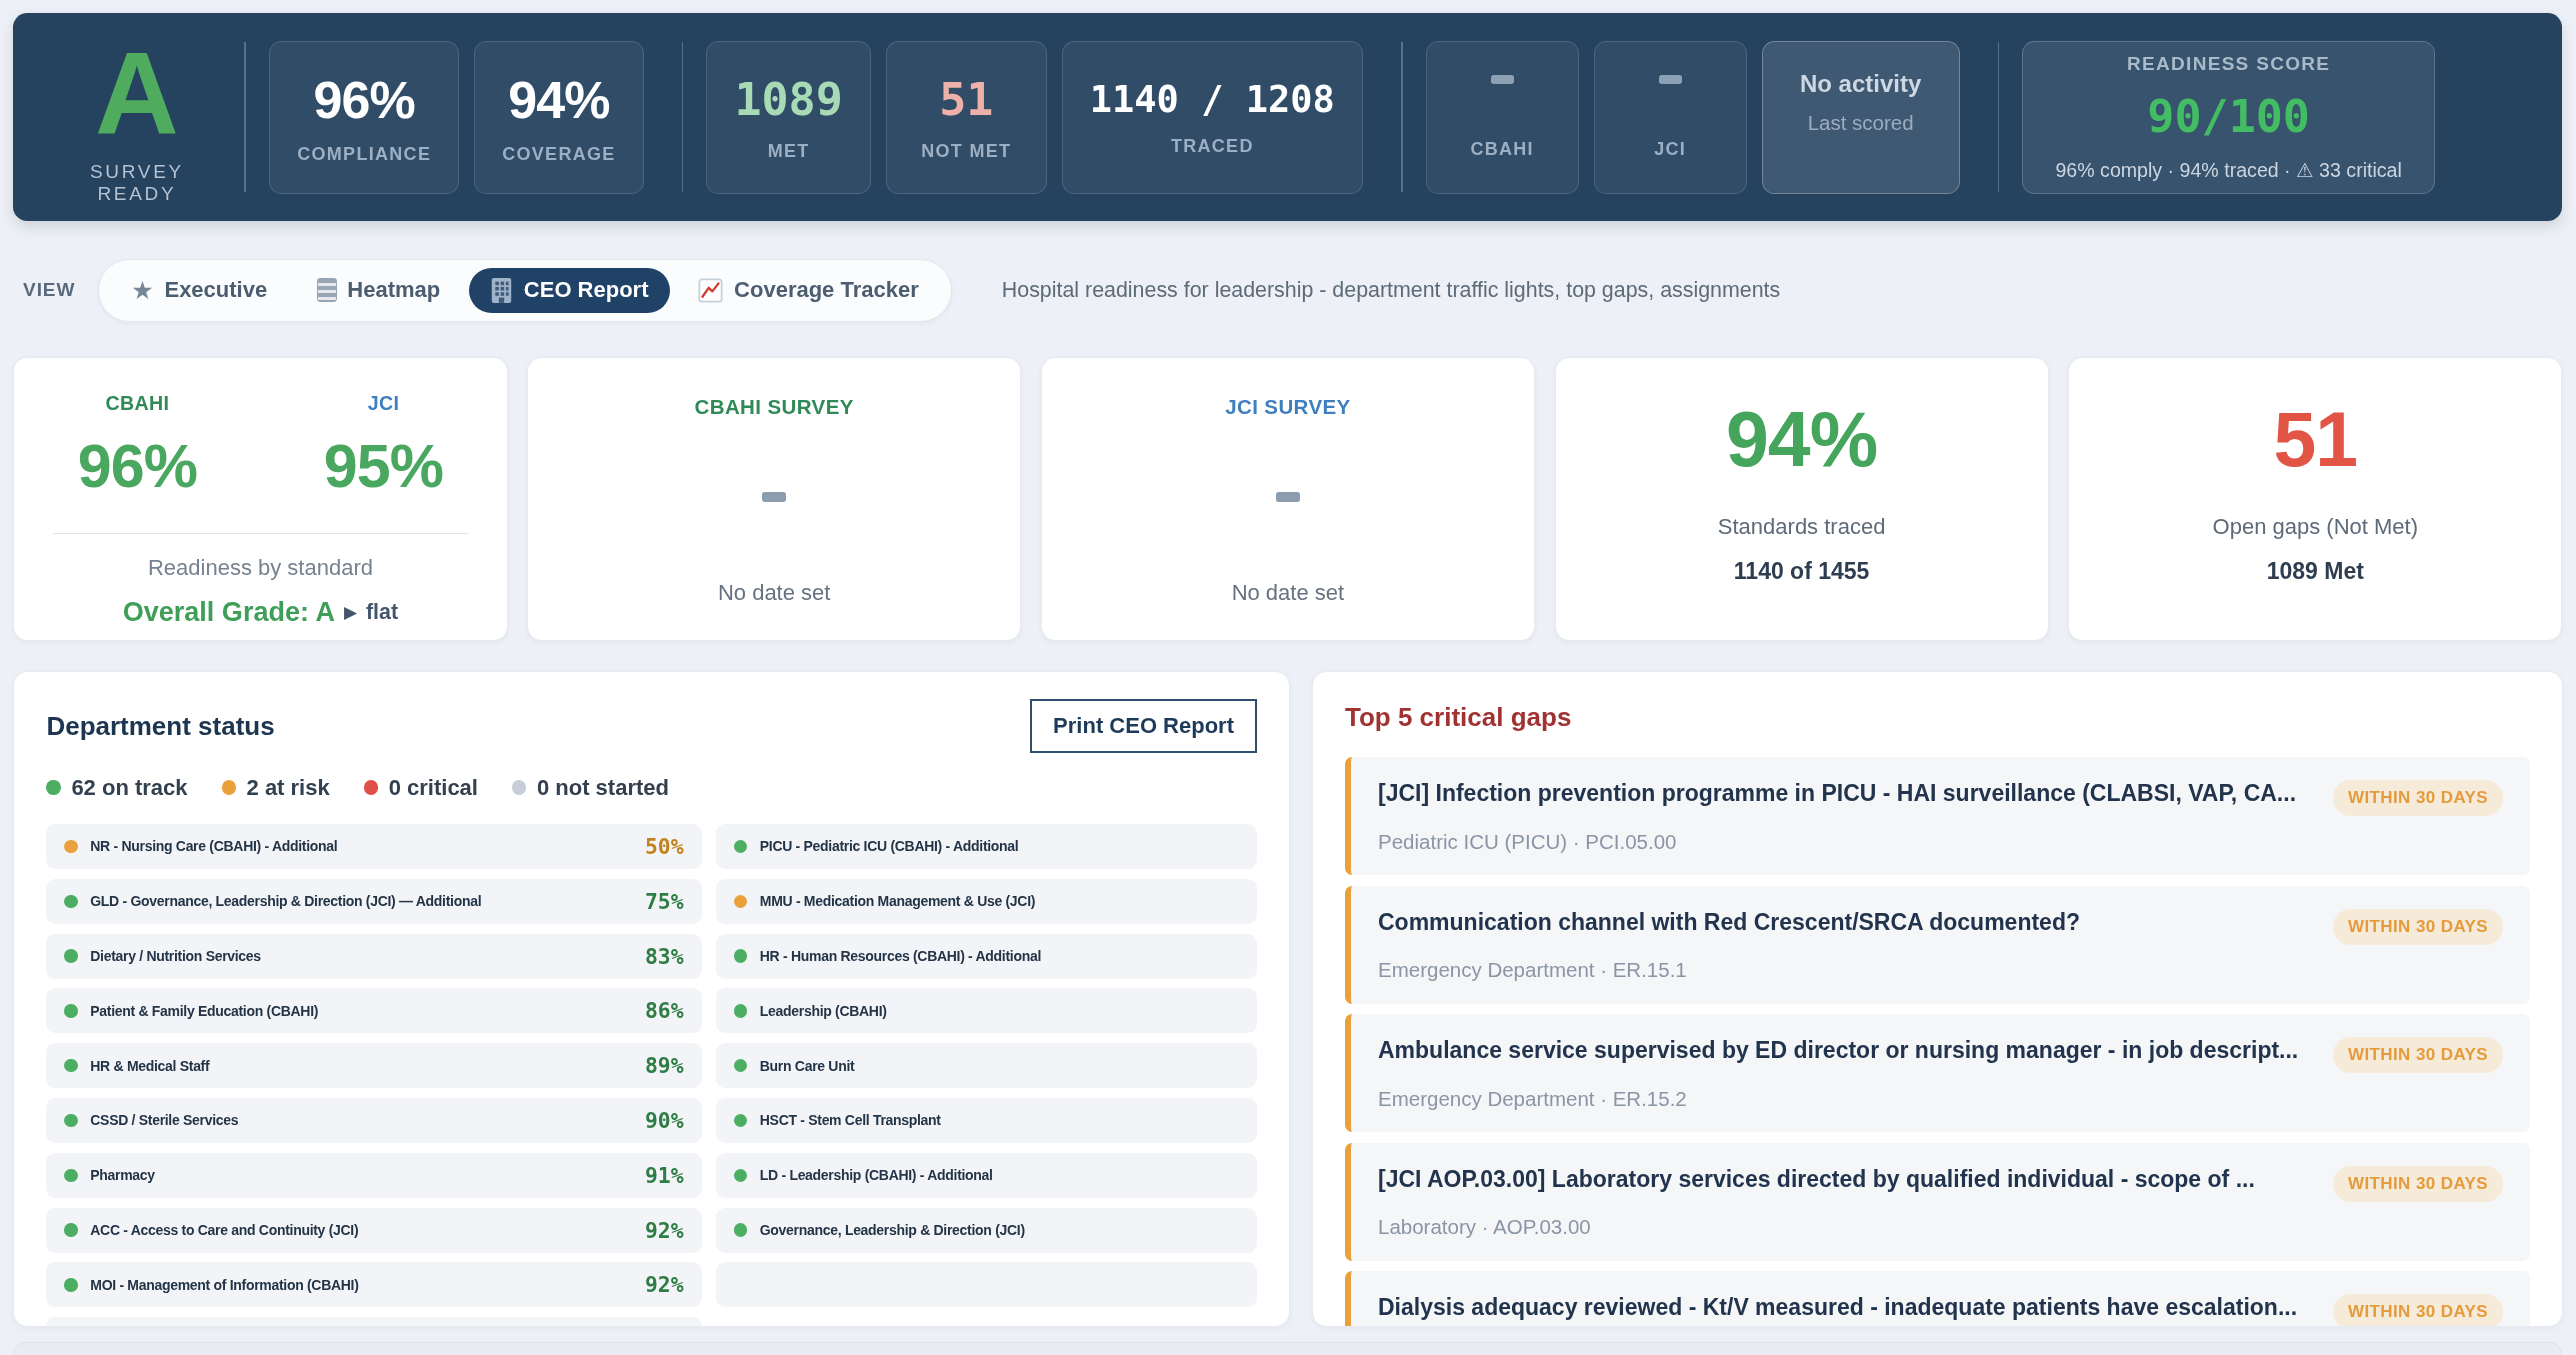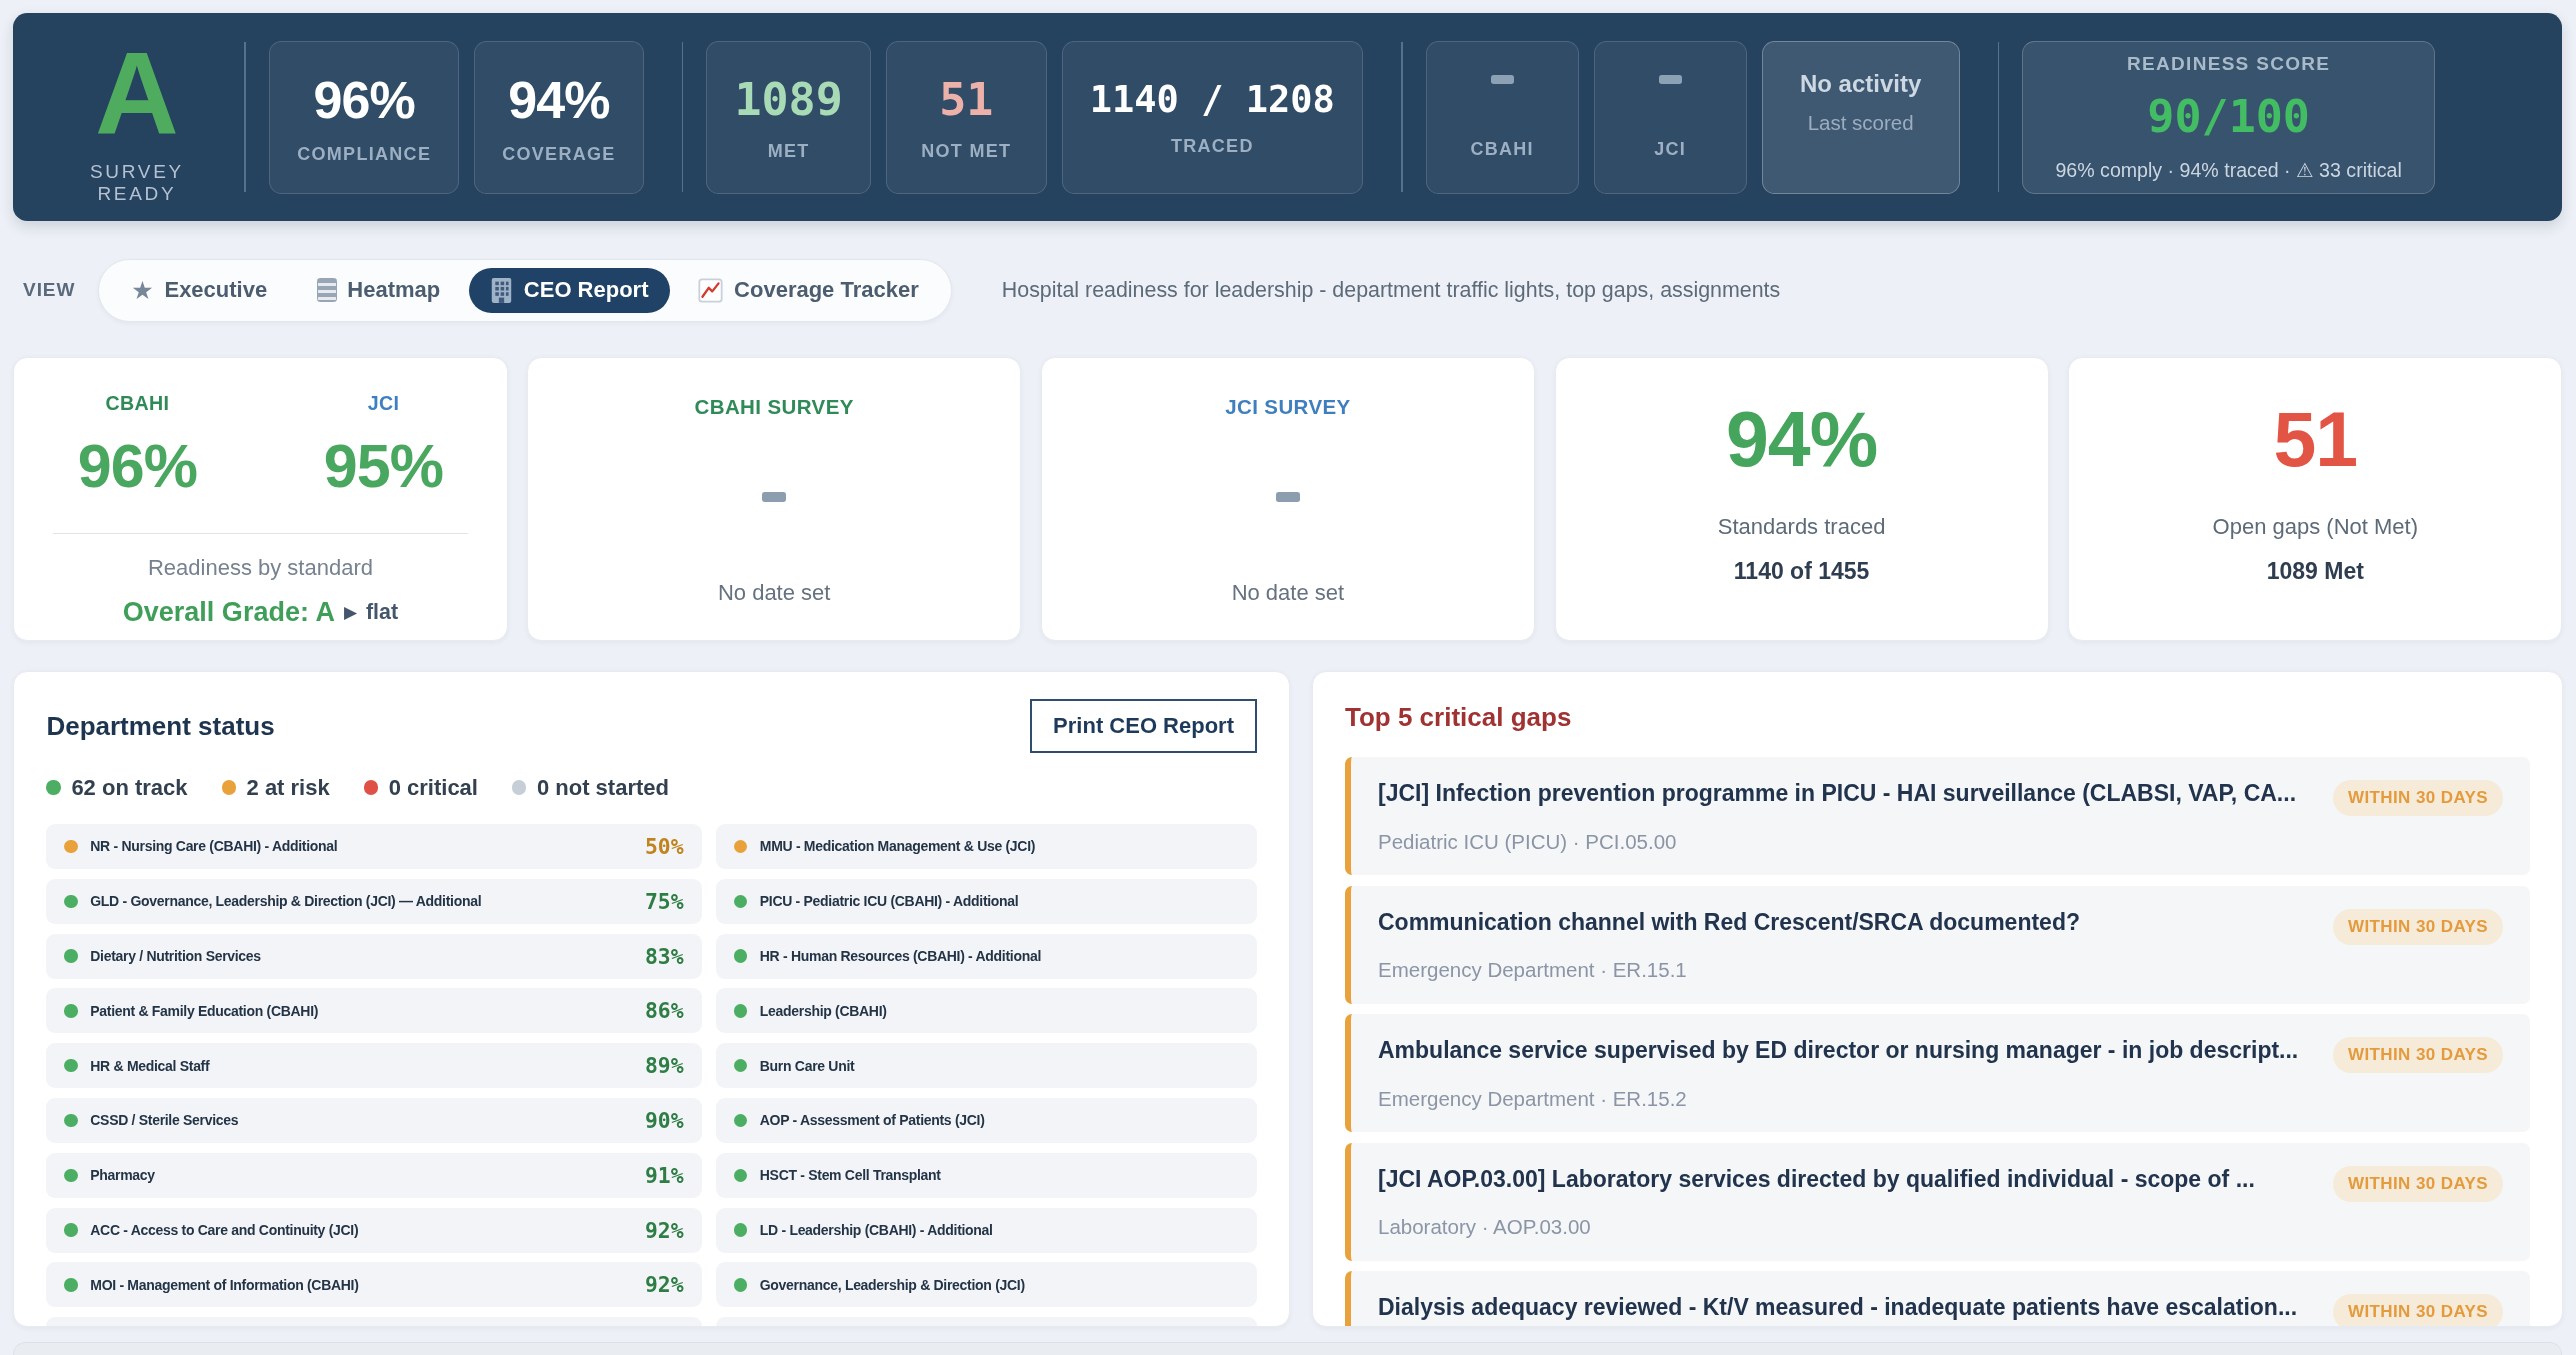--- a/index.html
+++ b/index.html
@@ -353,55 +353,50 @@
             <span class="dot"></span>
             <span class="dlabel">MOI - Management of Information (CBAHI)</span>
             <span class="dpct">92%</span>
           </div>
         </div>
       <div class="drow ghost"></div>
     </div>
     <div>
       <div>
 
+          <div class="drow green">
+            <span class="dot"></span>
+            <span class="dlabel">PICU - Pediatric ICU (CBAHI) - Additional</span>
+
+          </div>
+
           <div class="drow orange">
             <span class="dot"></span>
             <span class="dlabel">MMU - Medication Management &amp; Use (JCI)</span>
 
           </div>
 
           <div class="drow green">
             <span class="dot"></span>
-            <span class="dlabel">PICU - Pediatric ICU (CBAHI) - Additional</span>
-
-          </div>
-
-          <div class="drow green">
-            <span class="dot"></span>
             <span class="dlabel">HR - Human Resources (CBAHI) - Additional</span>
 
           </div>
 
           <div class="drow green">
             <span class="dot"></span>
             <span class="dlabel">Leadership (CBAHI)</span>
 
           </div>
 
           <div class="drow green">
             <span class="dot"></span>
             <span class="dlabel">Burn Care Unit</span>
 
           </div>
 
-          <div class="drow green">
-            <span class="dot"></span>
-            <span class="dlabel">AOP - Assessment of Patients (JCI)</span>
-
-          </div>
 
           <div class="drow green">
             <span class="dot"></span>
             <span class="dlabel">HSCT - Stem Cell Transplant</span>
 
           </div>
 
           <div class="drow green">
             <span class="dot"></span>
             <span class="dlabel">LD - Leadership (CBAHI) - Additional</span>

